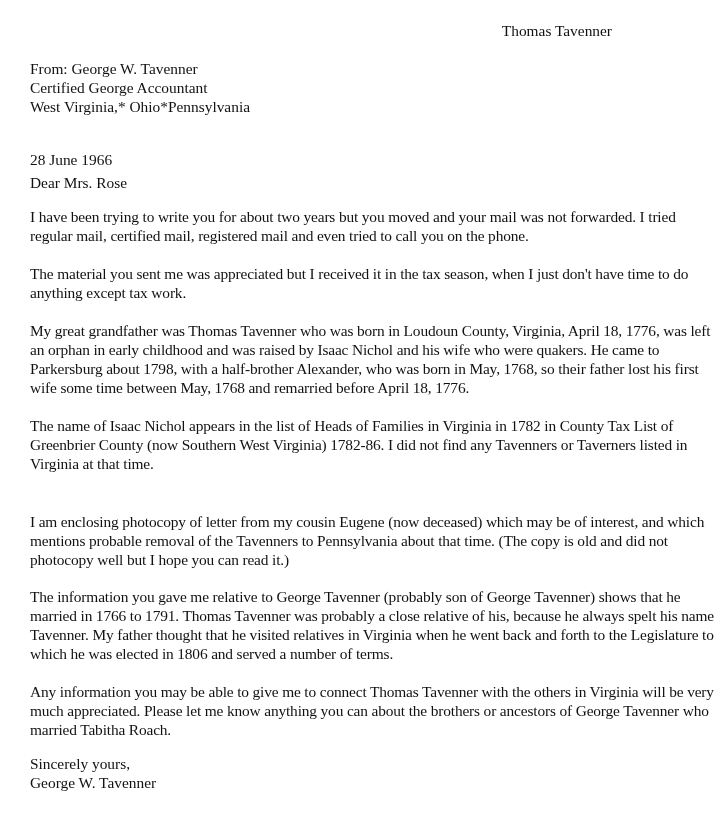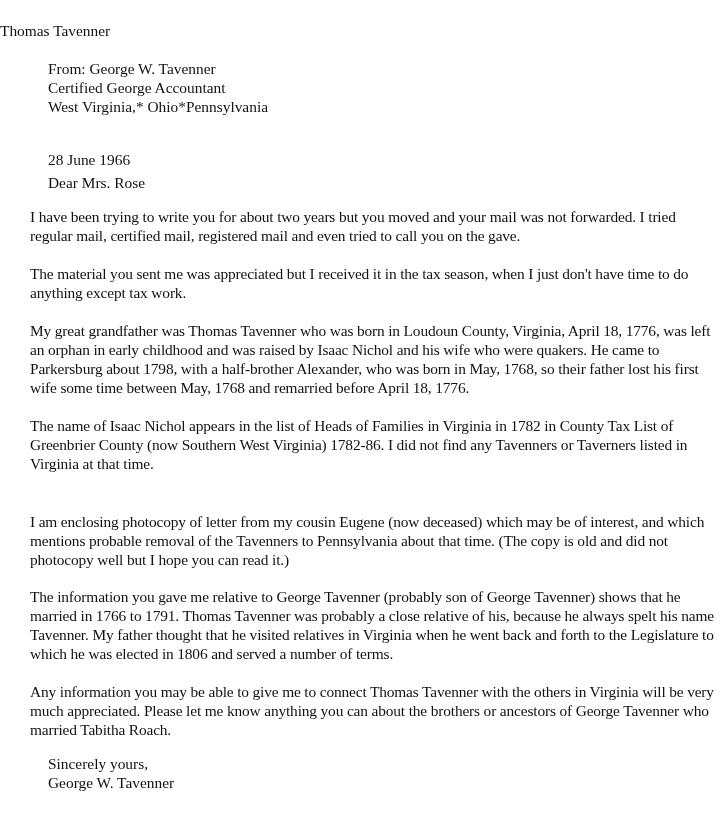--- a/index.html
+++ b/index.html
@@ -1,36 +1,36 @@
 <!DOCTYPE html>
 <html><head>
 <meta charset="utf-8">
 <style>
   html, body { margin: 0; padding: 0; background: #ffffff; }
   body { width: 727px; height: 827px; overflow: hidden; position: relative;
     font-family: "Liberation Serif", "DejaVu Serif", serif; color: #111; font-size: 15.4px; }
   .page { position: absolute; left: 30px; top: 0; width: 690px; }
-  .title { position: absolute; left: 0; width: 612px; top: 21px; text-align: left; line-height: 19px; }
-  .line { position: absolute; left: 0; white-space: nowrap; line-height: 19px; margin-left: 18px; }
+  .title { position: absolute; left: 0; width: 612px; top: 21px; text-align: right; line-height: 19px; }
+  .line { position: absolute; left: 0; white-space: nowrap; line-height: 19px; }
   .para { position: absolute; left: 0; width: 685px; line-height: 19.1px; letter-spacing: -0.15px; }
 </style>
 </head>
 <body>
 
 <div class="title">Thomas Tavenner</div>
 
 <div class="page">
   <div class="line" style="top:59px">From: George W. Tavenner</div>
   <div class="line" style="top:78px">Certified George Accountant</div>
   <div class="line" style="top:97px">West Virginia,* Ohio*Pennsylvania</div>
 
   <div class="line" style="top:150px">28 June 1966</div>
   <div class="line" style="top:173px">Dear Mrs. Rose</div>
 
-  <div class="para" style="top:207px">I have been trying to write you for about two years but you moved and your mail was not forwarded. I tried regular mail, certified mail, registered mail and even tried to call you on the gave.</div>
+  <div class="para" style="top:207px">I have been trying to write you for about two years but you moved and your mail was not forwarded. I tried regular mail, certified mail, registered mail and even tried to call you on the phone.</div>
   <div class="para" style="top:264px">The material you sent me was appreciated but I received it in the tax season, when I just don't have time to do anything except tax work.</div>
   <div class="para" style="top:321px">My great grandfather was Thomas Tavenner who was born in Loudoun County, Virginia, April 18, 1776, was left an orphan in early childhood and was raised by Isaac Nichol and his wife who were quakers.  He came to Parkersburg about 1798, with a half-brother Alexander, who was born in May, 1768, so their father lost his first wife some time between May, 1768 and remarried before April 18, 1776.</div>
   <div class="para" style="top:416px">The name of Isaac Nichol appears in the list of Heads of Families in Virginia in 1782 in County Tax List of Greenbrier County (now Southern West Virginia) 1782-86.  I did not find any Tavenners or Taverners listed in Virginia at that time.</div>
   <div class="para" style="top:512px">I am enclosing photocopy of letter from my cousin Eugene (now deceased) which may be of interest, and which mentions probable removal of the Tavenners to Pennsylvania about that time.  (The copy is old and did not photocopy well but I hope you can read it.)</div>
   <div class="para" style="top:587px">The information you gave me relative to George Tavenner (probably son of George Tavenner) shows that he married in 1766 to 1791.  Thomas Tavenner was probably a close relative of his, because he always spelt his name Tavenner.  My father thought that he visited relatives in Virginia when he went back and forth to the Legislature to which he was elected in 1806 and served a number of terms.</div>
   <div class="para" style="top:682px">Any information you may be able to give me to connect Thomas Tavenner with the others in Virginia will be very much appreciated.  Please let me know anything you can about the brothers or ancestors of George Tavenner who married Tabitha Roach.</div>
 
   <div class="line" style="top:754px">Sincerely yours,</div>
   <div class="line" style="top:773px">George W. Tavenner</div>
 </div>

